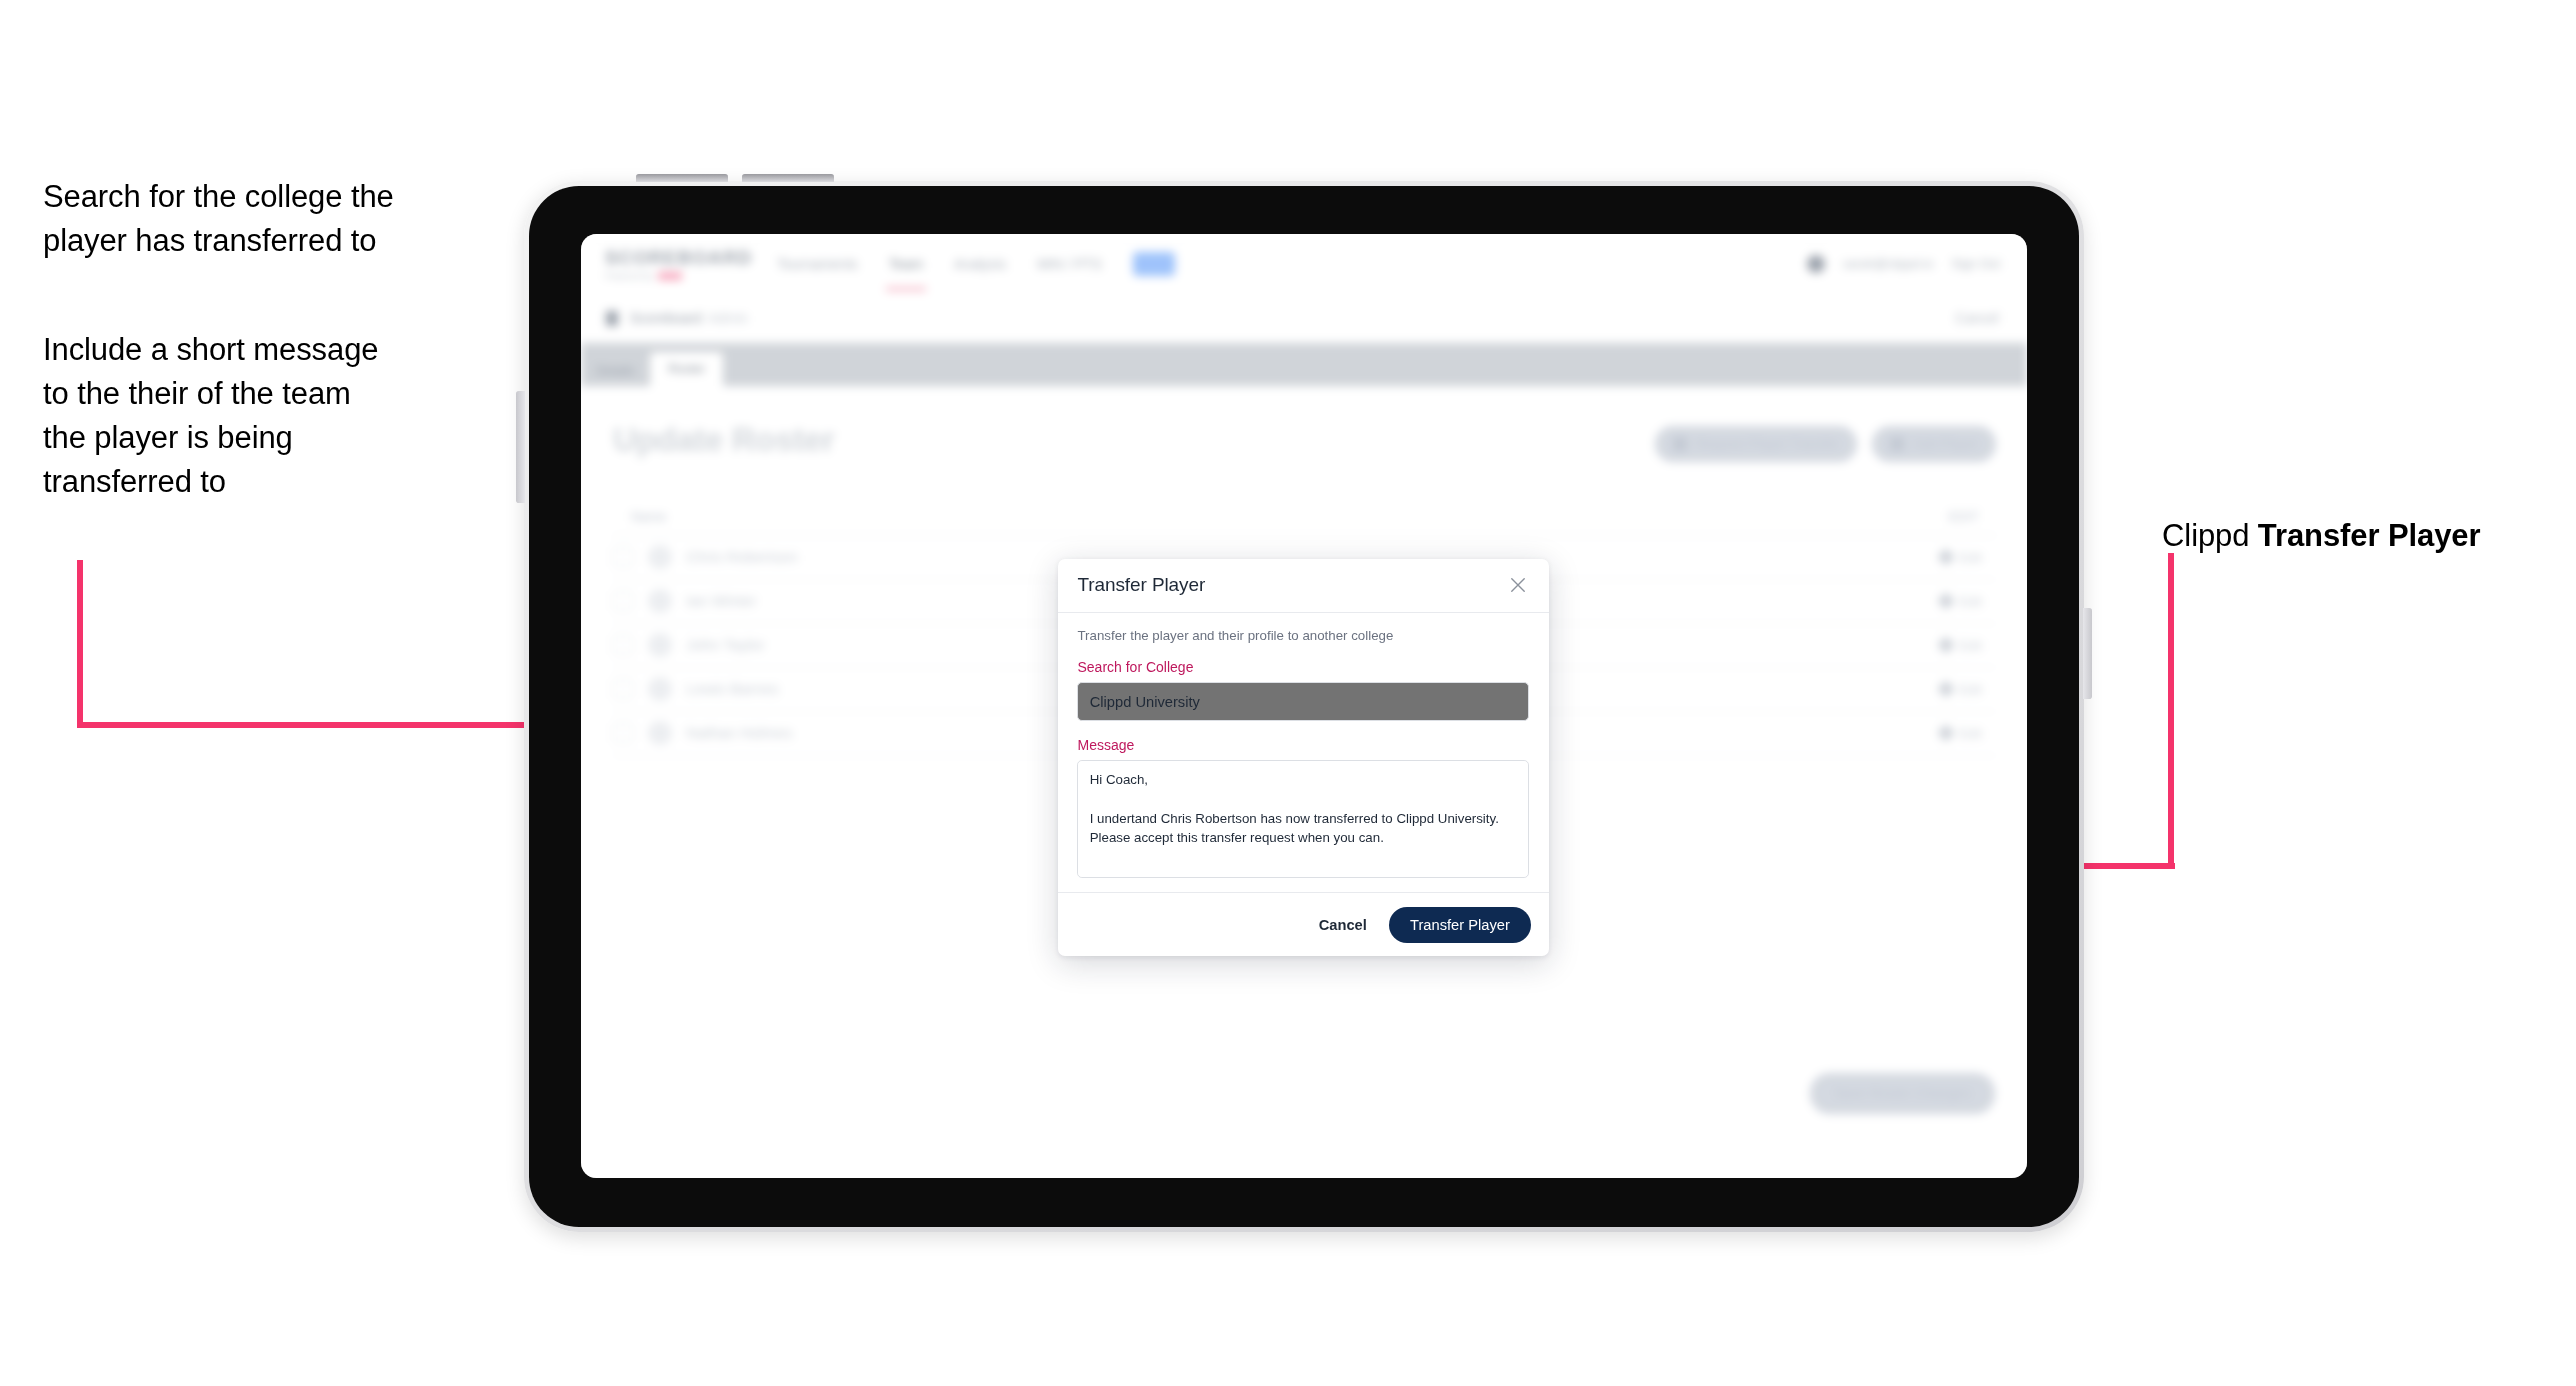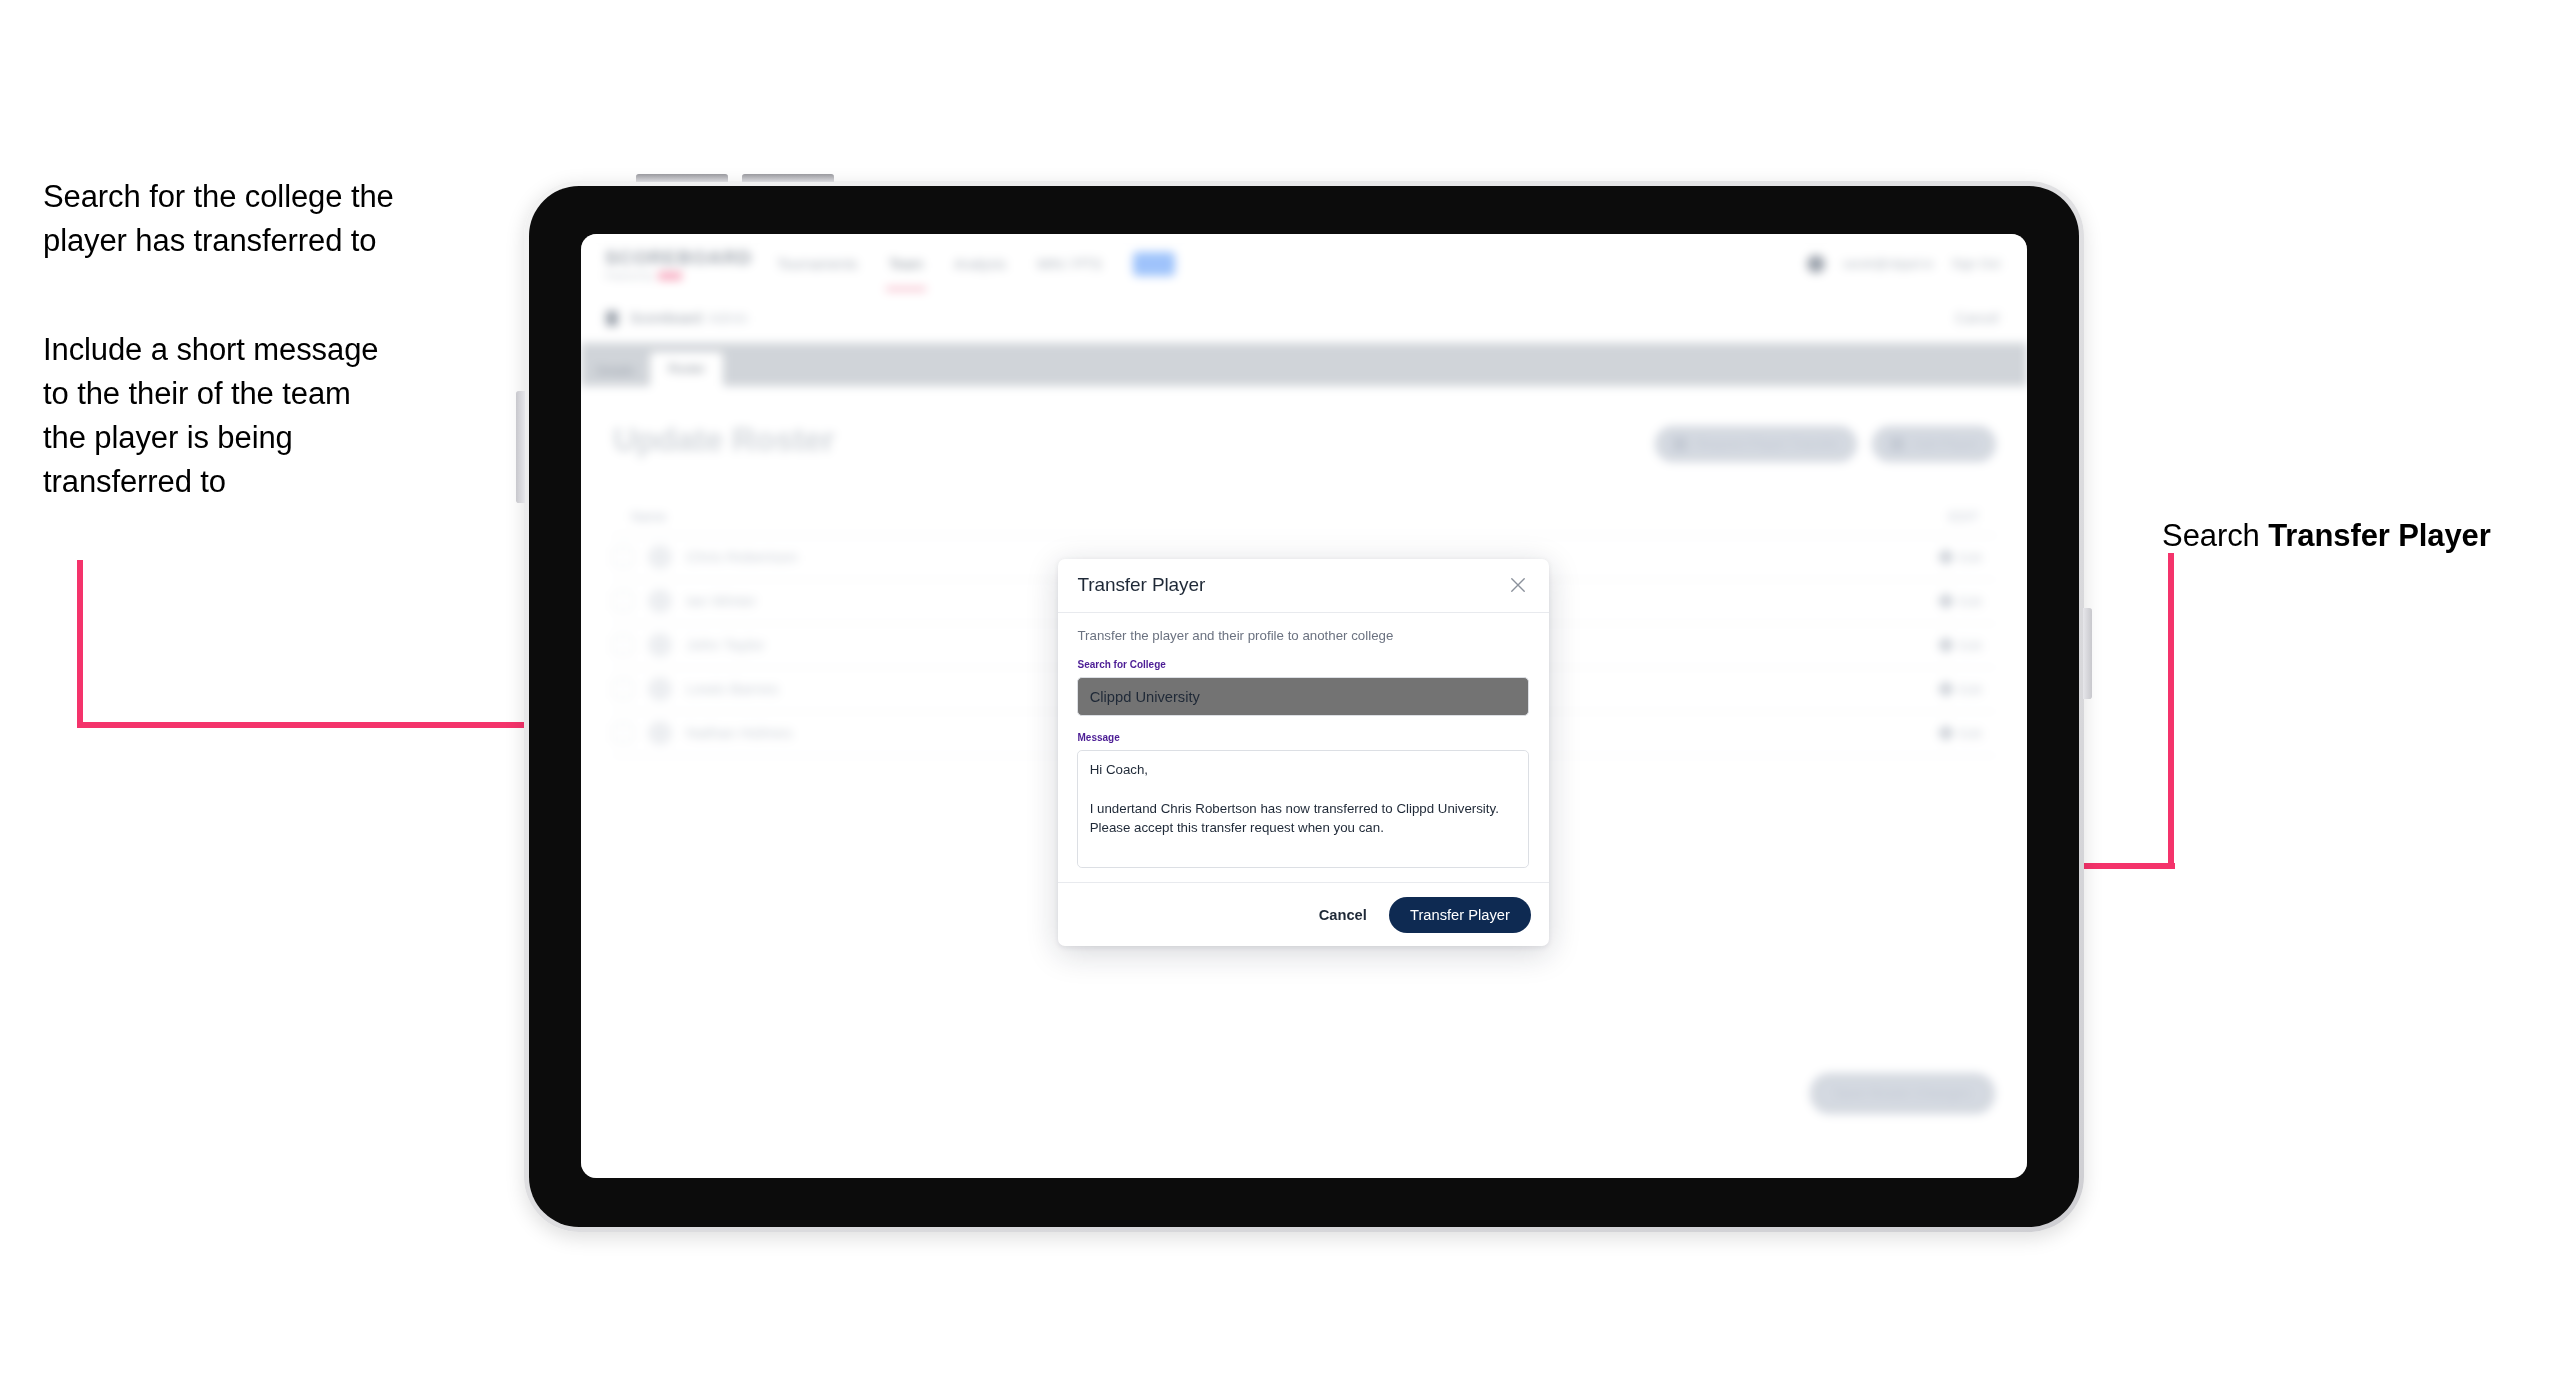--- a/index.html
+++ b/index.html
@@ -160,21 +160,21 @@
   }
   .modal-head {
     height: 53px; display:flex; align-items:center;
     padding: 0 18px 0 19.6px; border-bottom: 0.7px solid #e8eaee;
   }
   .modal-title { font-size: 19px; color:#1f2937; font-weight:400; letter-spacing:-0.1px; }
   .modal-close { margin-left:auto; width:25px; height:25px; display:flex; align-items:center; justify-content:center; }
   .modal-close svg { display:block; }
   .modal-body { padding: 15.4px 19.6px 14px 19.6px; }
   .modal-sub { font-size: 13.3px; color: #6b7280; margin-bottom: 15.4px; }
-  .field-label { font-size: 10px; color:#4c1d95; font-weight:700; margin-bottom: 7.7px; }
+  .field-label { font-size: 14px; color:#be185d; font-weight:400; margin-bottom: 7.7px; }
   .text-input {
     width: 100%; box-sizing: border-box;
     height: 39px; border: 0.7px solid #dcdfe4; border-radius: 4.9px;
     padding: 0 11.2px; font-size: 14.7px; color:#1f2937; background:#737373;
     font-family:"Liberation Sans", sans-serif;
     display:flex; align-items:center;
   }
   .spacer-22 { height: 15.4px; }
   .text-area {
     width: 100%; box-sizing: border-box;
@@ -205,21 +205,21 @@
 <div id="stage">
 
   <div class="anno anno-left-1">Search for the college the
 player has transferred to</div>
   <div class="anno anno-left-2">Include a short message
 to the their of the team
 the player is being
 transferred to</div>
 
   <div class="anno anno-right-1">
-    <span>Search </span><b>Transfer Player</b>
+    <span>Clippd </span><b>Transfer Player</b>
   </div>
 
   <div>
     <div class="arrowline" style="left:77px; top:560px; width:6.3px; height:168px;"></div>
     <div class="arrowline" style="left:77px; top:722px; width:952px; height:6.3px;"></div>
     <svg class="arrowhead" style="left:1001px; top:701px;" width="45" height="49" viewBox="0 0 64 70">
       <path d="M8 6 L46 35 L8 64" fill="none" stroke="#F4336B" stroke-width="9" stroke-linecap="round" stroke-linejoin="round"></path>
     </svg>
   </div>
 

